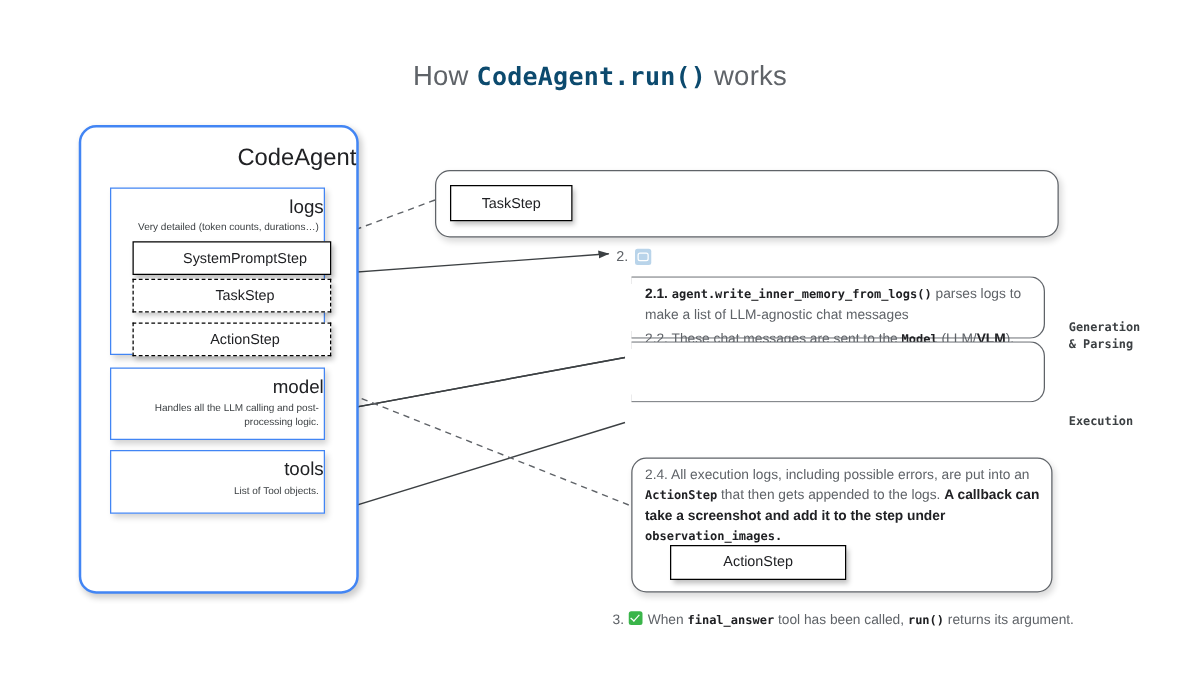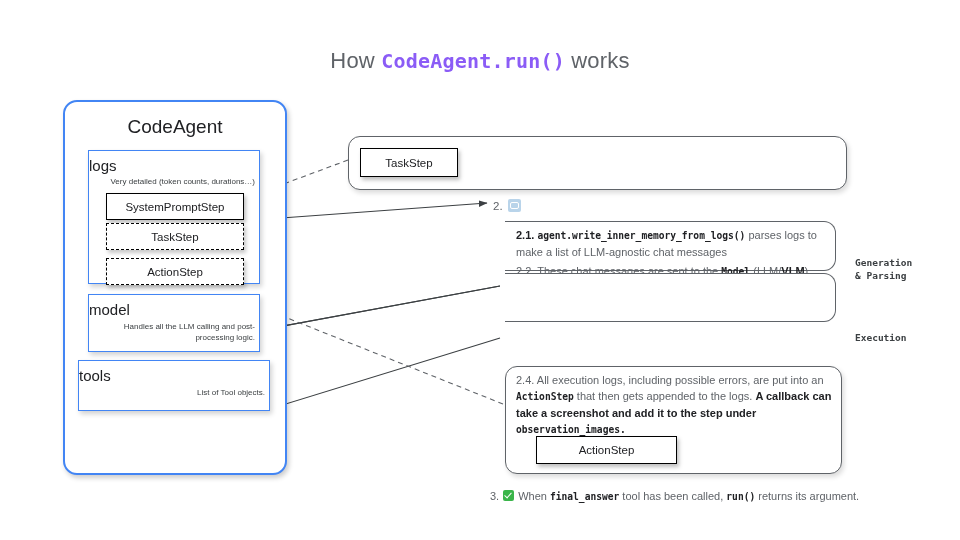--- a/index.html
+++ b/index.html
@@ -8,48 +8,48 @@
     font-family:"Liberation Sans", sans-serif;
     color:#3c4043;overflow:hidden;position:relative;
   }
   .stage{position:absolute;inset:0;}
 
   
   #title{
     position:absolute;left:0;top:48px;width:960px;text-align:center;
     font-size:22px;color:#5f6368;letter-spacing:.2px;white-space:pre;
   }
-  #title .code{font-family:"DejaVu Sans Mono", monospace;font-weight:bold;font-size:20px;color:#8b5cf6;}
+  #title .code{font-family:"DejaVu Sans Mono", monospace;font-weight:bold;font-size:20px;color:#0c4a6e;}
 
   
   #agent-panel{
     position:absolute;left:63px;top:100px;width:220px;height:371px;
     border:2px solid #4285f4;border-radius:14px;background:#fff;
     box-shadow:2px 3px 5px rgba(0,0,0,.20);
   }
   #agent-title{
-    position:absolute;left:0;top:14px;width:220px;text-align:center;
+    position:absolute;left:0;top:14px;width:220px;text-align:right;
     font-size:19px;color:#202124;
   }
   .blue-box{
     position:absolute;border:1.5px solid #4285f4;background:#fff;
     box-shadow:2px 3px 5px rgba(0,0,0,.18);
   }
   #logs-box{left:23px;top:48px;width:170px;height:132px;}
   #model-box{left:23px;top:192px;width:170px;height:56px;}
-  #tools-box{left:13px;top:258px;width:170px;height:49px;padding-left:20px;}
-  .bx-title{position:absolute;left:0;top:6px;width:100%;text-align:left;font-size:15px;color:#202124;}
+  #tools-box{left:23px;top:258px;width:170px;height:49px;}
+  .bx-title{position:absolute;left:0;top:6px;width:100%;text-align:right;font-size:15px;color:#202124;}
   .bx-sub{position:absolute;left:4px;top:25px;width:calc(100% - 8px);text-align:right;
           font-size:8px;line-height:11px;color:#3c4043;}
   #model-box .bx-sub,#tools-box .bx-sub{top:26px;}
 
   .step-chip{
     position:absolute;left:17px;width:136px;height:25px;background:#fff;
     display:flex;align-items:center;justify-content:center;
-    font-size:11.5px;color:#202124;
+    font-size:11.5px;color:#202124;padding-left:21px;
   }
   .chip-solid{border:1.6px solid #000;box-shadow:2px 3px 4px rgba(0,0,0,.25);}
   .chip-dashed{border:1.4px dashed #000;box-shadow:2px 3px 4px rgba(0,0,0,.22);}
   #chip-sps{top:42px;}
   #chip-task{top:72px;}
   #chip-action{top:107px;}
 
   
   .rbox{position:absolute;background:#fff;}
   .rounded-full{

